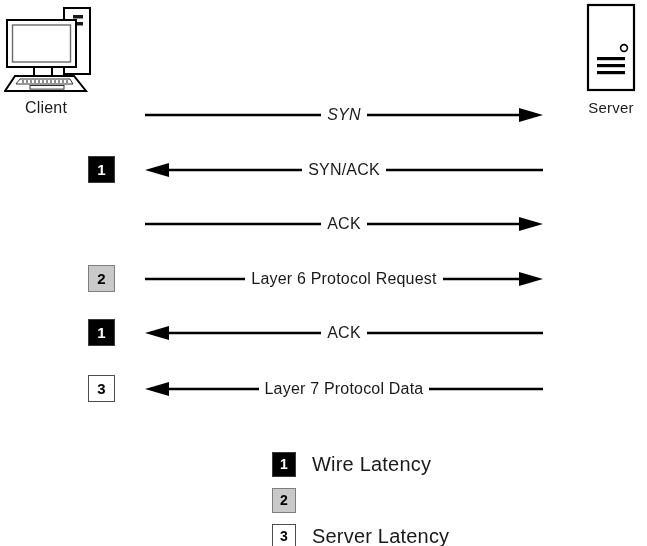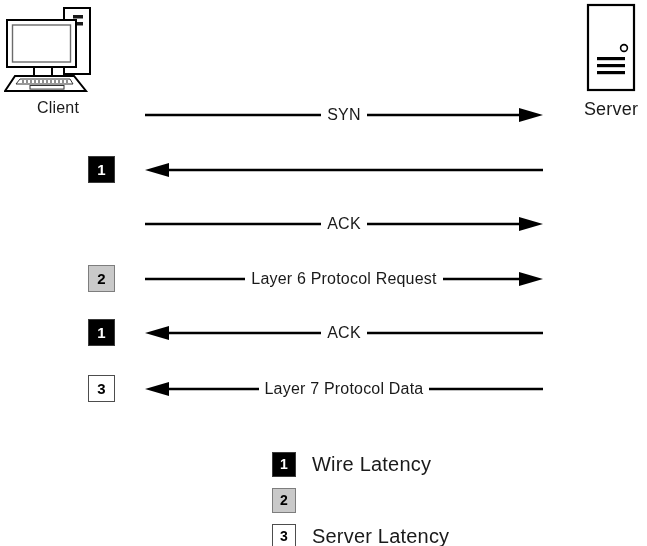--- a/index.html
+++ b/index.html
@@ -33,21 +33,20 @@
   }
   #client-label {
     position: absolute;
     left: 0px;
     top: 99px;
     width: 92px;
     text-align: center;
     font-size: 16px;
     letter-spacing: 0.2px;
     color: #1a1a1a;
-    margin-left: 12px;
   }
 
   
   #server-endpoint {
     position: absolute;
     left: 560px;
     top: 0px;
     width: 87px;
     height: 126px;
   }
@@ -57,21 +56,21 @@
     top: 3px;
     width: 50px;
     height: 89px;
   }
   #server-label {
     position: absolute;
     left: 15px;
     top: 99px;
     width: 72px;
     text-align: center;
-    font-size: 18px;
+    font-size: 15px;
     letter-spacing: 0.2px;
     color: #1a1a1a;
   }
 
   
   .msg-row {
     position: absolute;
     left: 88px;
     width: 470px;
     height: 34px;
@@ -200,33 +199,34 @@
       <circle cx="38" cy="45" r="3.4" fill="#ffffff" stroke="#000000" stroke-width="1.6"></circle>
       <rect x="11" y="54" width="28" height="3.2" fill="#000000"></rect>
       <rect x="11" y="61" width="28" height="3.2" fill="#000000"></rect>
       <rect x="11" y="68" width="28" height="3.2" fill="#000000"></rect>
     </svg>
   </div>
   <div id="server-label">Server</div>
 </div>
 
 <div id="messages">
-    <div class="msg-row" style="top: 98px;">
+    <div class="msg-row" style="top: 98px; font-style: italic;">
       <svg viewBox="0 0 398 34" width="398" height="34" class="msg-arrow">
         <line y1="17" y2="17" stroke="#000000" stroke-width="2.4" x1="0" x2="376"></line>
         <polygon fill="#000000" points="398,17 374,10 374,24"></polygon>
       </svg>
       <div class="msg-label"><span>SYN</span></div>
     </div>
     <div class="msg-row" style="top: 153px;">
       <div class="msg-badge badge-wire">1</div>
       <svg viewBox="0 0 398 34" width="398" height="34" class="msg-arrow">
         <line y1="17" y2="17" stroke="#000000" stroke-width="2.4" x1="22" x2="398"></line>
         <polygon fill="#000000" points="0,17 24,10 24,24"></polygon>
       </svg>
+      <div class="msg-label"><span>SYN/ACK</span></div>
     </div>
     <div class="msg-row" style="top: 207px;">
       <svg viewBox="0 0 398 34" width="398" height="34" class="msg-arrow">
         <line y1="17" y2="17" stroke="#000000" stroke-width="2.4" x1="0" x2="376"></line>
         <polygon fill="#000000" points="398,17 374,10 374,24"></polygon>
       </svg>
       <div class="msg-label"><span>ACK</span></div>
     </div>
     <div class="msg-row" style="top: 262px;">
       <div class="msg-badge badge-client">2</div>

